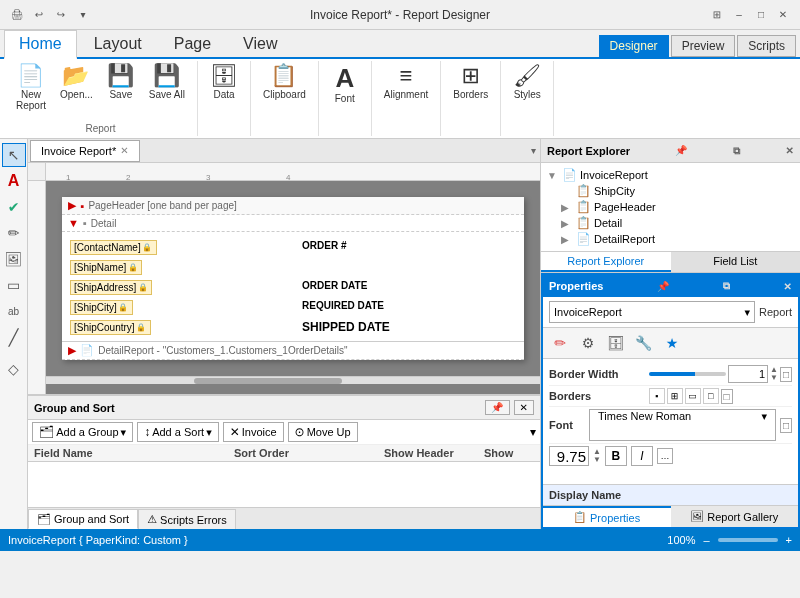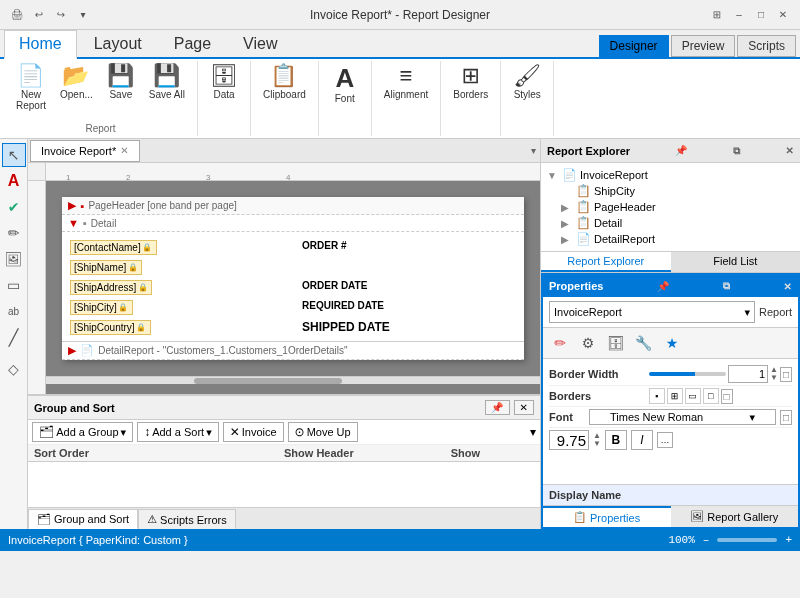--- a/index.html
+++ b/index.html
@@ -53,21 +53,21 @@
       gap: 2px;
     }
     .ribbon-right-btn {
       padding: 3px 10px;
       font-size: 12px;
       cursor: pointer;
       border: 1px solid #aaa;
       background: #e8e8e8;
       color: #333;
     }
-    .ribbon-right-btn.active { background: #0078d7; color: #000000; border-color: #0078d7; }
+    .ribbon-right-btn.active { background: #0078d7; color: #fef9c3; border-color: #0078d7; }
 
     
     #ribbon-toolbar {
       background: white;
       border-bottom: 1px solid #ccc;
       display: flex;
       align-items: stretch;
       padding: 2px 4px;
       height: 80px;
     }
@@ -394,28 +394,28 @@
       display: flex;
       align-items: center;
       padding: 2px 0;
       border-bottom: 1px solid #f0f0f0;
       font-size: 11px;
       gap: 4px;
     }
     .font-label { font-weight: bold; color: #333; min-width: 36px; }
     .font-dropdown {
       flex: 1;
-      height: 16px;
+      height: 32px;
       border: 1px solid #aaa;
       background: white;
       font-size: 11px;
       display: flex;
-      align-items: center;
+      align-items: flex-start;
       justify-content: space-between;
-      padding: 0 20px;
+      padding: 0 8px;
       cursor: pointer;
     }
     .font-size-row {
       display: flex;
       align-items: center;
       gap: 4px;
       padding: 2px 0;
       font-size: 11px;
     }
     .font-size-input { width: 40px; height: 20px; border: 1px solid #aaa; font-size: 15px; text-align: right; padding: 0 2px; }
@@ -464,21 +464,21 @@
     #status-bar {
       height: 22px;
       background: #007ACC;
       display: flex;
       align-items: center;
       padding: 0 8px;
       color: white;
       font-size: 11px;
       gap: 8px;
     }
-    .status-right { margin-left: auto; display: flex; align-items: center; gap: 8px; font-family: Liberation Mono, monospace; }
+    .status-right { margin-left: auto; display: flex; align-items: center; gap: 8px; }
     .zoom-slider { width: 60px; height: 4px; background: rgba(255,255,255,0.5); border-radius: 2px; }
 
     
     .scroll-indicator {
       width: 100%;
       height: 8px;
       background: #e0e0e0;
       border-top: 1px solid #ccc;
       display: flex;
       align-items: center;
@@ -795,20 +795,21 @@
           <span class="btn-icon">✕</span>
           <span>Invoice</span>
         </div>
         <div class="btm-action-btn">
           <span class="btn-icon">⊙</span>
           <span>Move Up</span>
         </div>
         <span style="margin-left:auto;font-size:12px;cursor:pointer;">▾</span>
       </div>
       <div id="bottom-table-header">
+        <span class="col-field-name">Field Name</span>
         <span class="col-sort-order">Sort Order</span>
         <span class="col-show-header">Show Header</span>
         <span class="col-show">Show</span>
       </div>
       <div id="bottom-tabs">
         <div class="bottom-tab active">
           <span>🗂</span>
           <span>Group and Sort</span>
         </div>
         <div class="bottom-tab">

